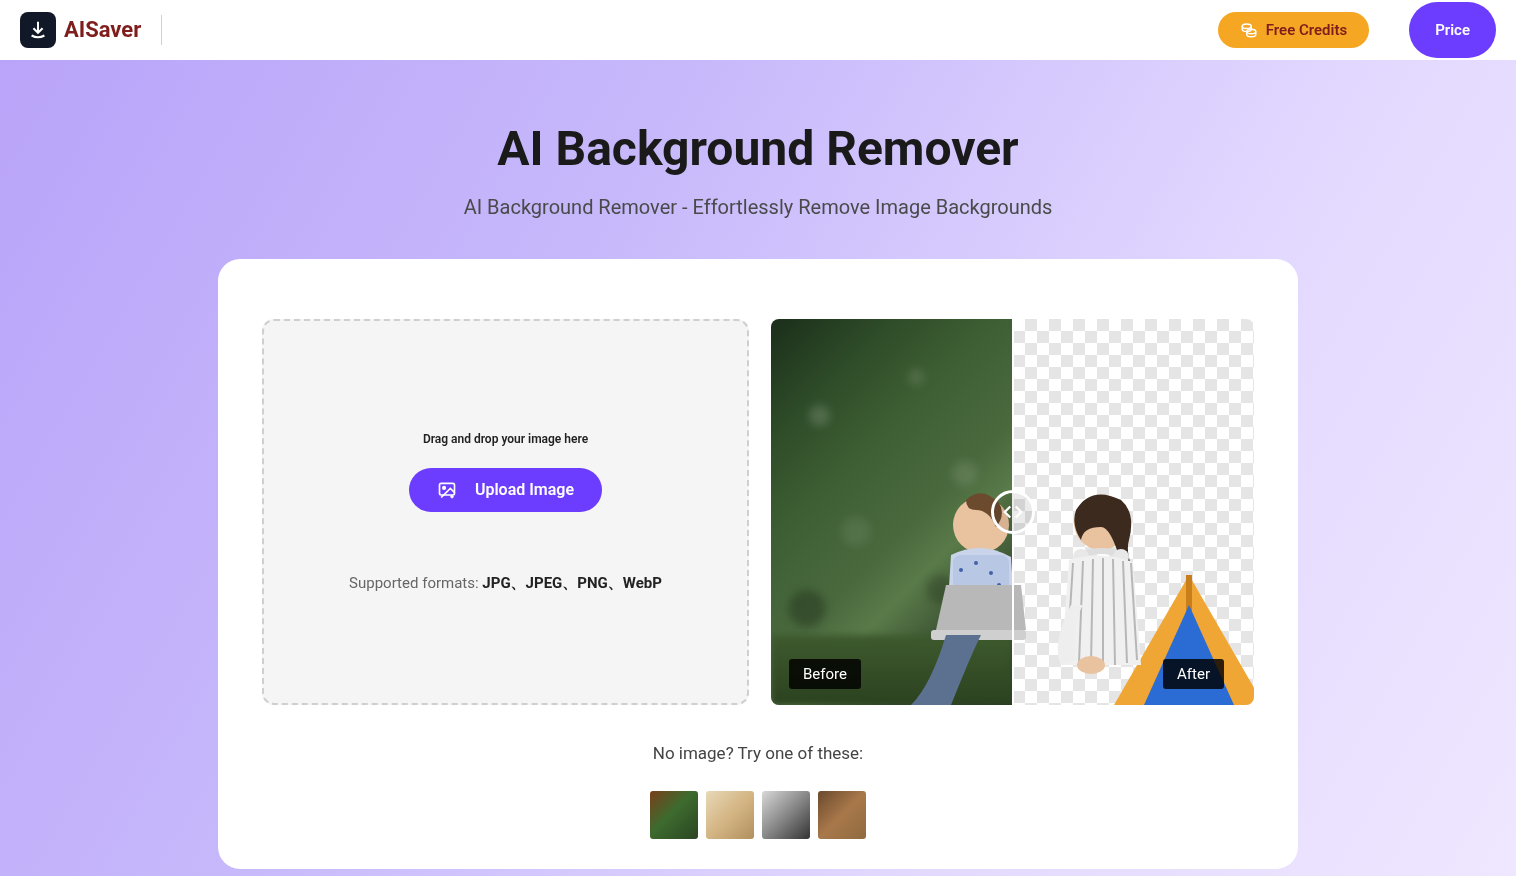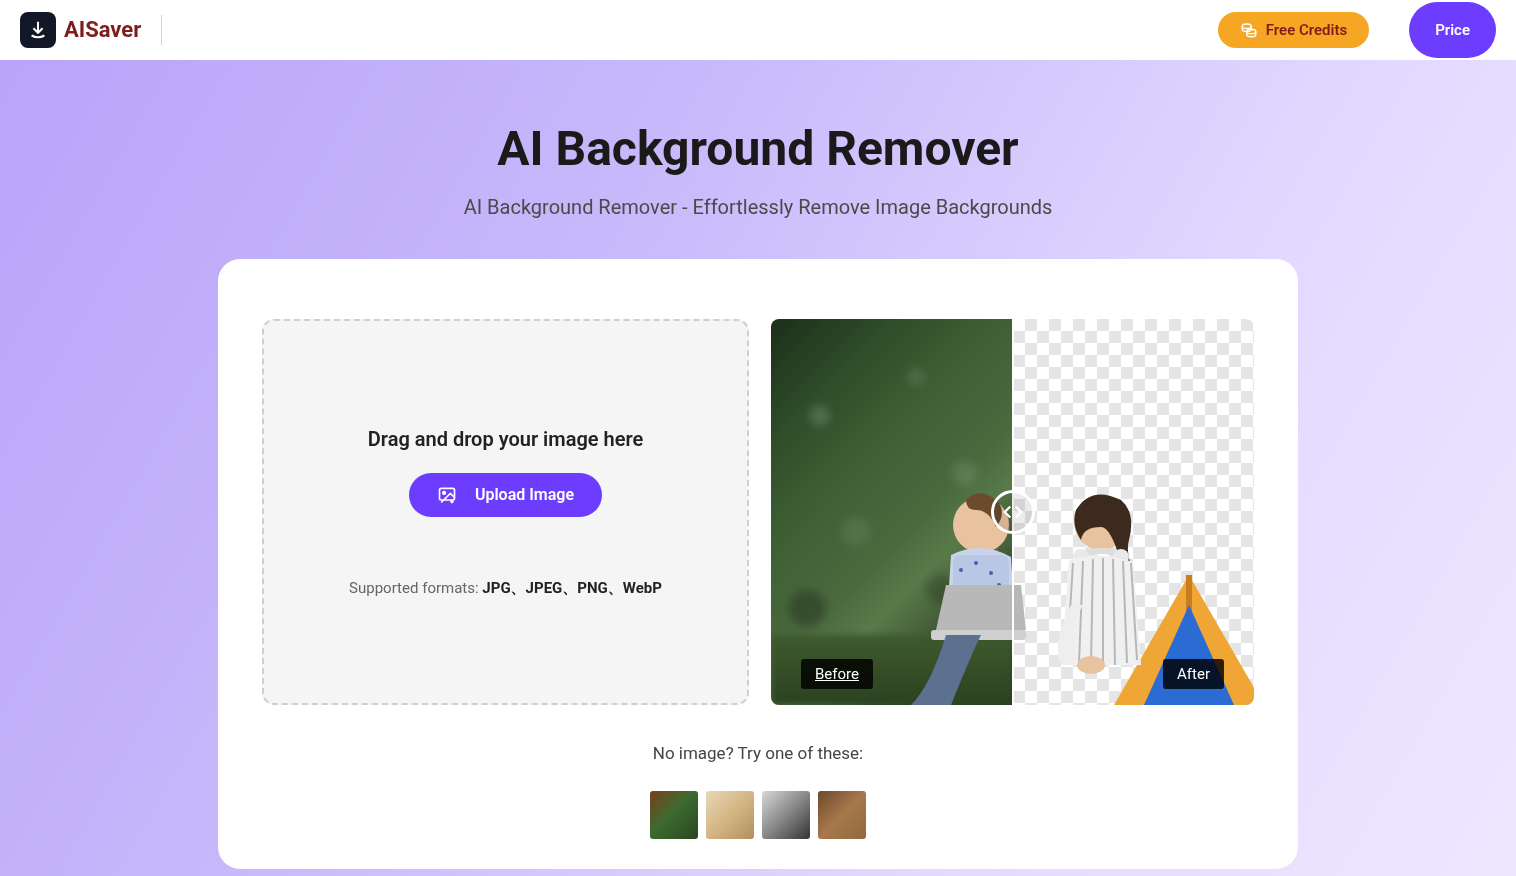--- a/index.html
+++ b/index.html
@@ -104,21 +104,21 @@
   height: 386px;
   background: #f5f5f5;
   border: 2px dashed #cfcfcf;
   border-radius: 12px;
   display: flex;
   flex-direction: column;
   align-items: center;
   justify-content: center;
   gap: 22px;
 }
-.drop-text { font-size: 20px; font-weight: 600; color: #222; }
+.drop-text { font-size: 12px; font-weight: 600; color: #222; }
 .upload-btn {
   background: #6c3cff;
   color: #fff;
   font-weight: 600;
   font-size: 16px;
   padding: 12px 28px;
   border-radius: 999px;
   display: flex; align-items: center; gap: 18px;
   cursor: pointer;
   text-align: center;
@@ -188,21 +188,21 @@
   cursor: grab;
 }
 .label-before, .label-after {
   position: absolute; bottom: 16px;
   padding: 6px 14px;
   background: rgba(0,0,0,0.82);
   color: #fff;
   font-size: 15px;
   border-radius: 3px;
 }
-.label-before { left: 30px; text-decoration: underline; }
+.label-before { left: 18px; }
 .label-after { right: 30px; }
 
 
 .figures { position: absolute; left: 0; right: 0; bottom: 0; height: 250px; }
 
 
 .samples { margin-top: 38px; text-align: center; }
 .samples-text { font-size: 17px; color: #444; margin-bottom: 28px; }
 .sample-row { display: flex; justify-content: center; gap: 8px; }
 .sample {

